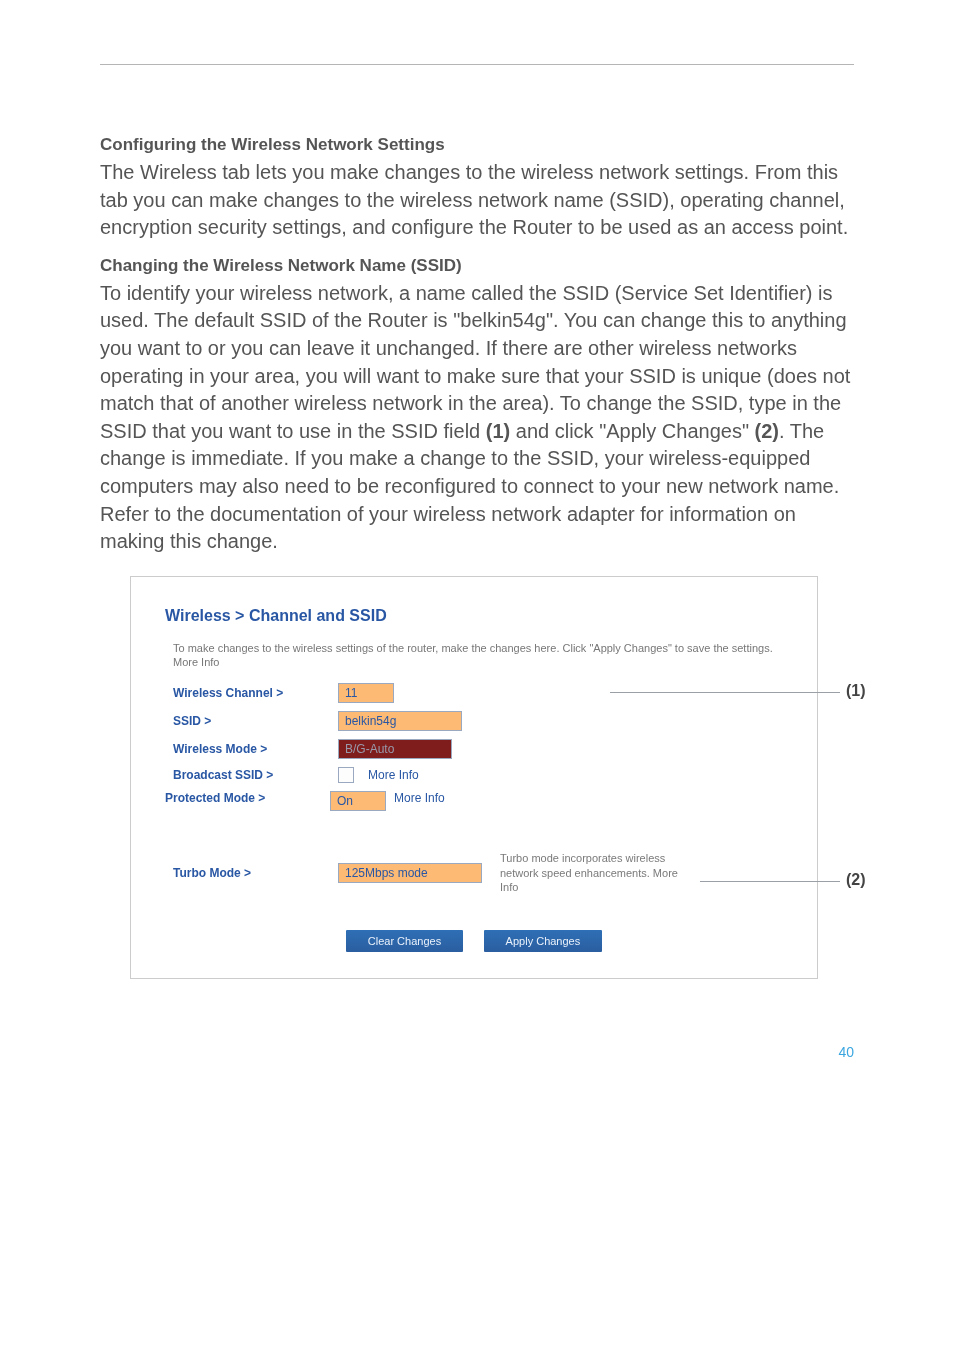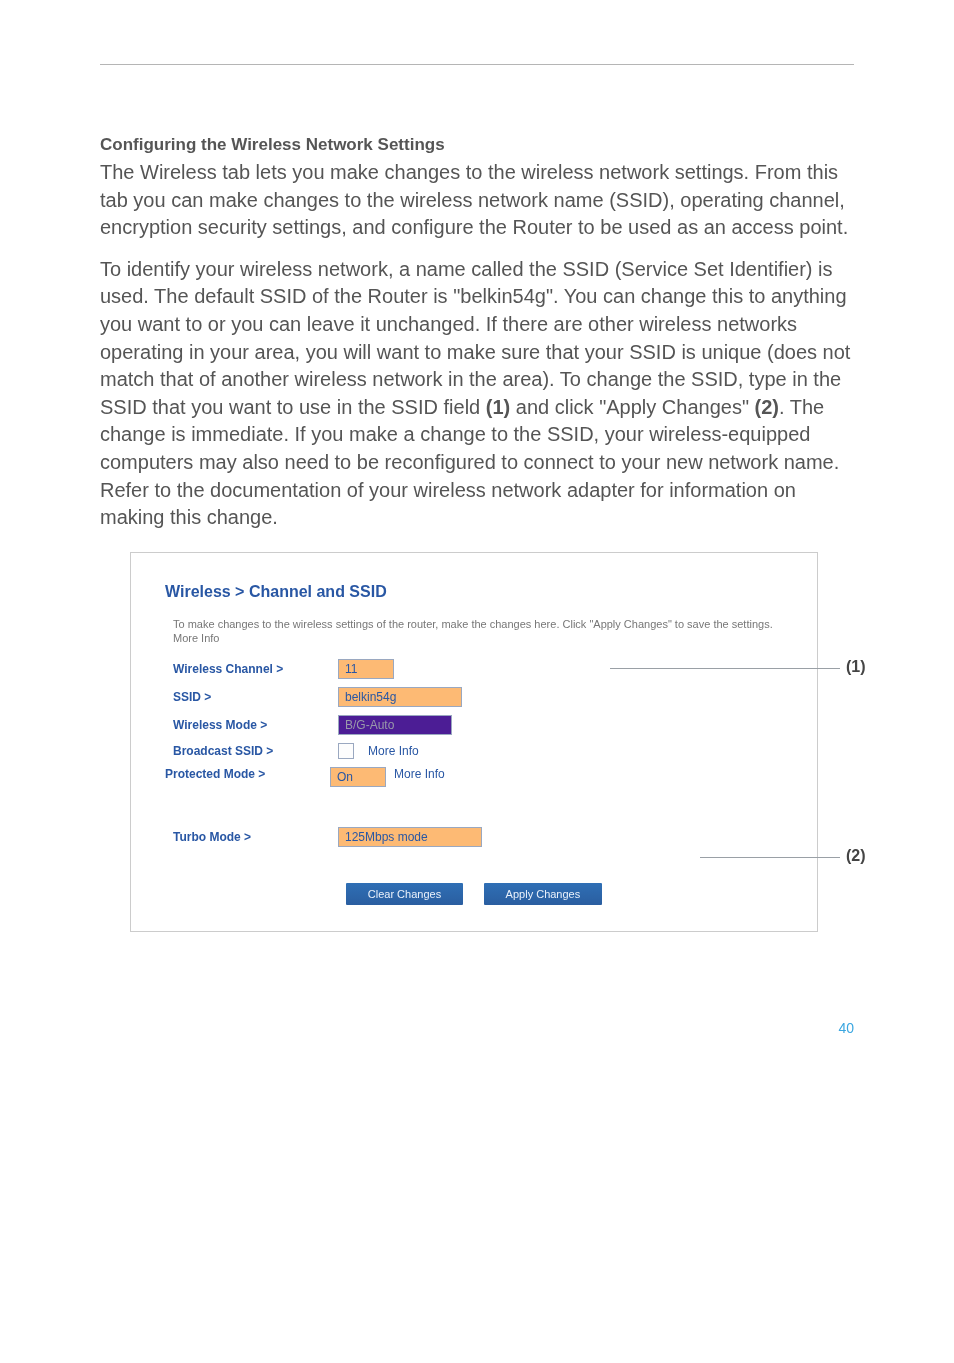--- a/index.html
+++ b/index.html
@@ -83,21 +83,21 @@
   }
   .form-input {
     border: 1px solid #9aa8c0;
     background: #fdba74;
     padding: 2px 6px;
     font-size: 12px;
     color: #2957a4;
   }
   .small-dd { width: 42px; }
   .ssid-in { width: 110px; }
-  .mode-in { width: 100px; background:#4c1d95; color:#99a; }
+  .mode-in { width: 100px; background:#7f1d1d; color:#99a; }
   .chk {
     display: inline-block;
     width: 14px;
     height: 14px;
     border: 1px solid #9aa8c0;
     background: #fdfdfd;
     vertical-align: middle;
     margin-right: 6px;
   }
   .after-label {
@@ -162,20 +162,21 @@
 </style>
 </head>
 <body>
 
 <div class="page">
   <hr class="title-rule">
 
   <p class="section-heading">Configuring the Wireless Network Settings</p>
   <p class="body-text">The Wireless tab lets you make changes to the wireless network settings. From this tab you can make changes to the wireless network name (SSID), operating channel, encryption security settings, and configure the Router to be used as an access point.</p>
 
+  <p class="section-heading">Changing the Wireless Network Name (SSID)</p>
   <p class="body-text">
     <span>To identify your wireless network, a name called the SSID (Service Set Identifier) is used. The default SSID of the Router is "belkin54g". You can change this to anything you want to or you can leave it unchanged. If there are other wireless networks operating in your area, you will want to make sure that your SSID is unique (does not match that of another wireless network in the area). To change the SSID, type in the SSID that you want to use in the SSID field </span><b class="marker-num">(1)</b><span> and click "Apply Changes" </span><b class="marker-num">(2)</b><span>. The change is immediate. If you make a change to the SSID, your wireless-equipped computers may also need to be reconfigured to connect to your new network name. Refer to the documentation of your wireless network adapter for information on making this change.</span>
   </p>
 
   <div class="figure-wrap">
     <div class="panel">
       <p class="panel-title">Wireless &gt; Channel and SSID</p>
       <p class="panel-desc">To make changes to the wireless settings of the router, make the changes here. Click "Apply Changes" to save the settings. More Info</p>
 
       <div class="form-row">
@@ -201,20 +202,21 @@
 
       <div class="form-row pm-row">
         <span class="form-label">Protected Mode &gt;</span>
         <span class="form-input small-dd">On</span>
         <span class="after-label">More Info</span>
       </div>
 
       <div class="form-row turbo-row">
         <span class="form-label">Turbo Mode &gt;</span>
         <span class="form-input turbo-dd">125Mbps mode</span>
+        <span class="turbo-desc">Turbo mode incorporates wireless network speed enhancements. More Info</span>
       </div>
 
       <div class="btn-row">
         <span class="pbtn">Clear Changes</span>
         <span class="pbtn">Apply Changes</span>
       </div>
     </div>
 
     <div class="call-line c1"></div>
     <div class="call-label l1">(1)</div>

